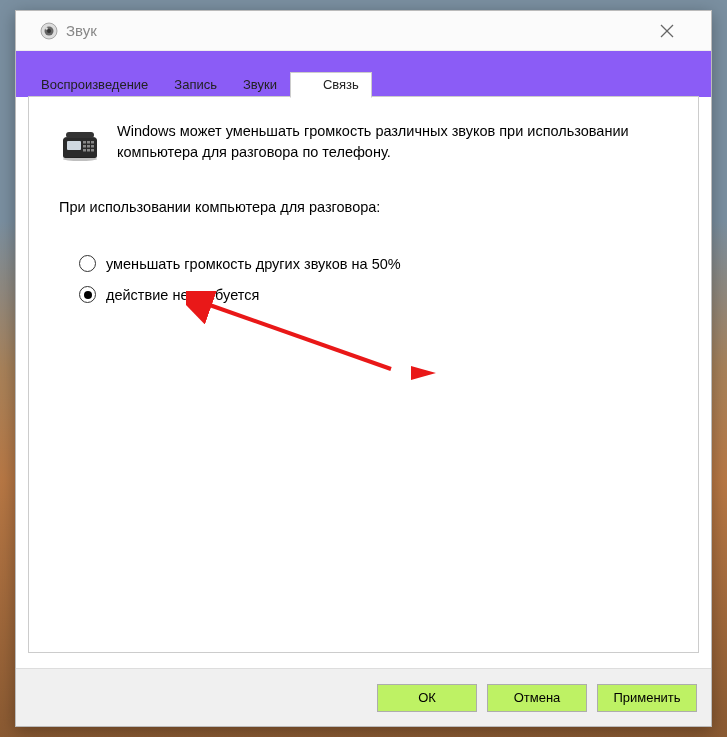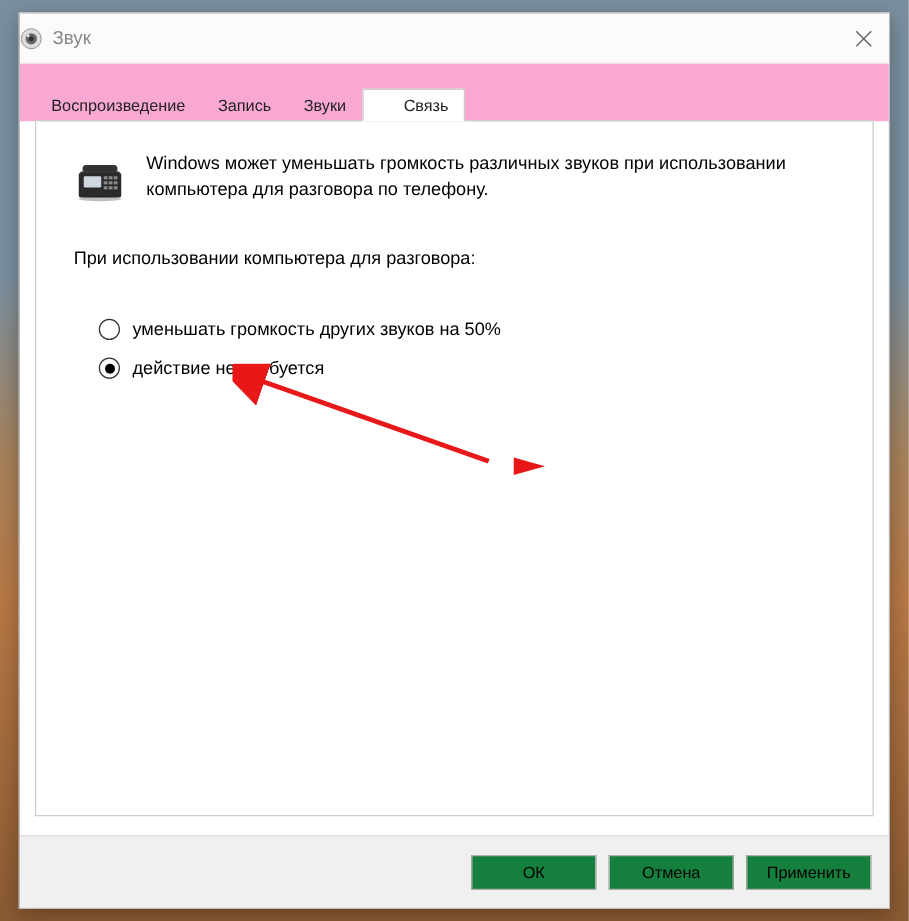--- a/index.html
+++ b/index.html
@@ -20,21 +20,21 @@
       height: 717px;
       background: #fff;
       border: 1px solid #bbb;
       box-shadow: 0 4px 16px rgba(0,0,0,0.3);
     }
     .titlebar {
       height: 40px;
       background: #fbfbfb;
       display: flex;
       align-items: center;
-      padding: 0 0;
+      padding: 0 24px;
       border-bottom: 1px solid #eee;
     }
     .title-icon {
       width: 18px;
       height: 18px;
       margin-right: 8px;
     }
     .window-title {
       color: #888;
       font-size: 15px;
@@ -44,23 +44,23 @@
       width: 40px;
       height: 30px;
       display: flex;
       align-items: center;
       justify-content: center;
       cursor: pointer;
     }
     .close-btn svg { stroke: #666; stroke-width: 1.2; }
     .tabs {
       display: flex;
-      align-items: flex-start;
+      align-items: center;
       padding: 20px 12px 0 12px;
-      background: #f9a8d4;
+      background: #8b5cf6;
       position: relative;
     }
     .tab {
       height: 26px;
       padding: 0 12px;
       display: flex;
       align-items: center;
       font-size: 13px;
       color: #222;
       border: 1px solid transparent;
@@ -155,21 +155,21 @@
       border-top: 1px solid #ddd;
       display: flex;
       align-items: center;
       justify-content: flex-end;
       gap: 10px;
       padding: 0 14px;
     }
     .btn {
       min-width: 100px;
       height: 28px;
-      background: #15803d;
+      background: #bef264;
       border: 1px solid #adadad;
       font-size: 13px;
       color: #000;
       cursor: pointer;
     }
     .arrow-svg {
       position: absolute;
       pointer-events: none;
     }
   </style>

